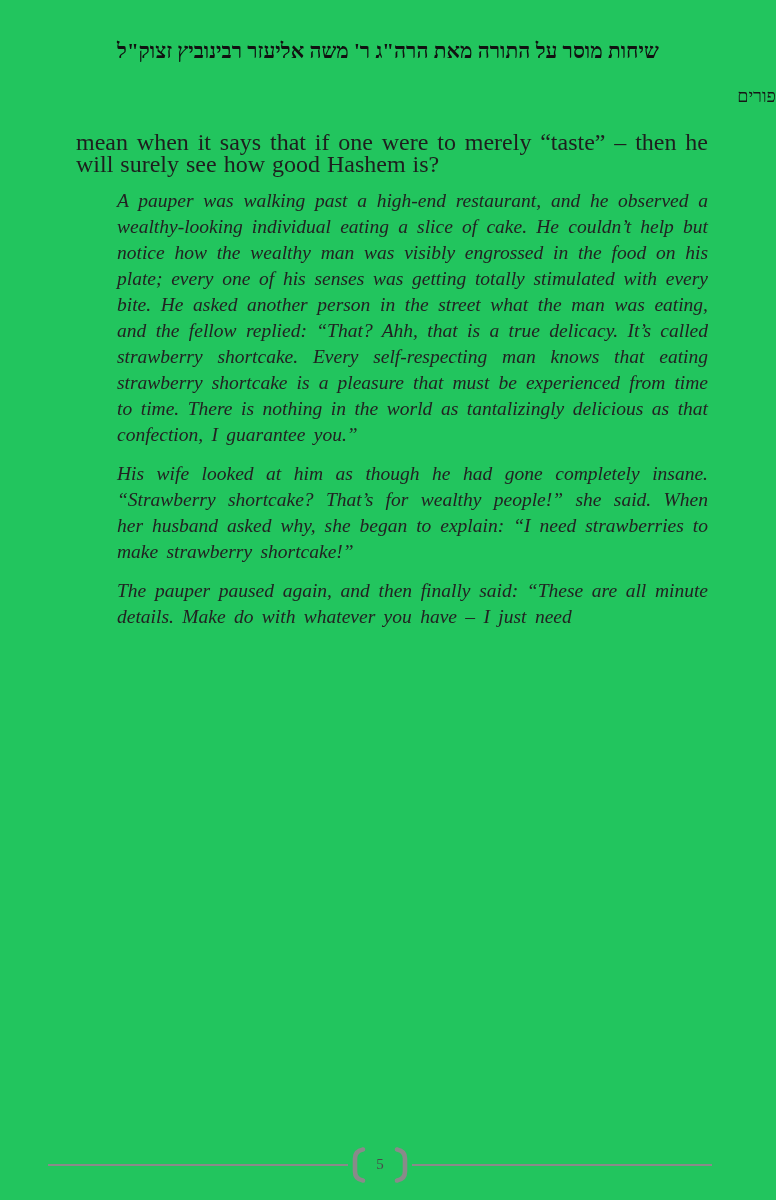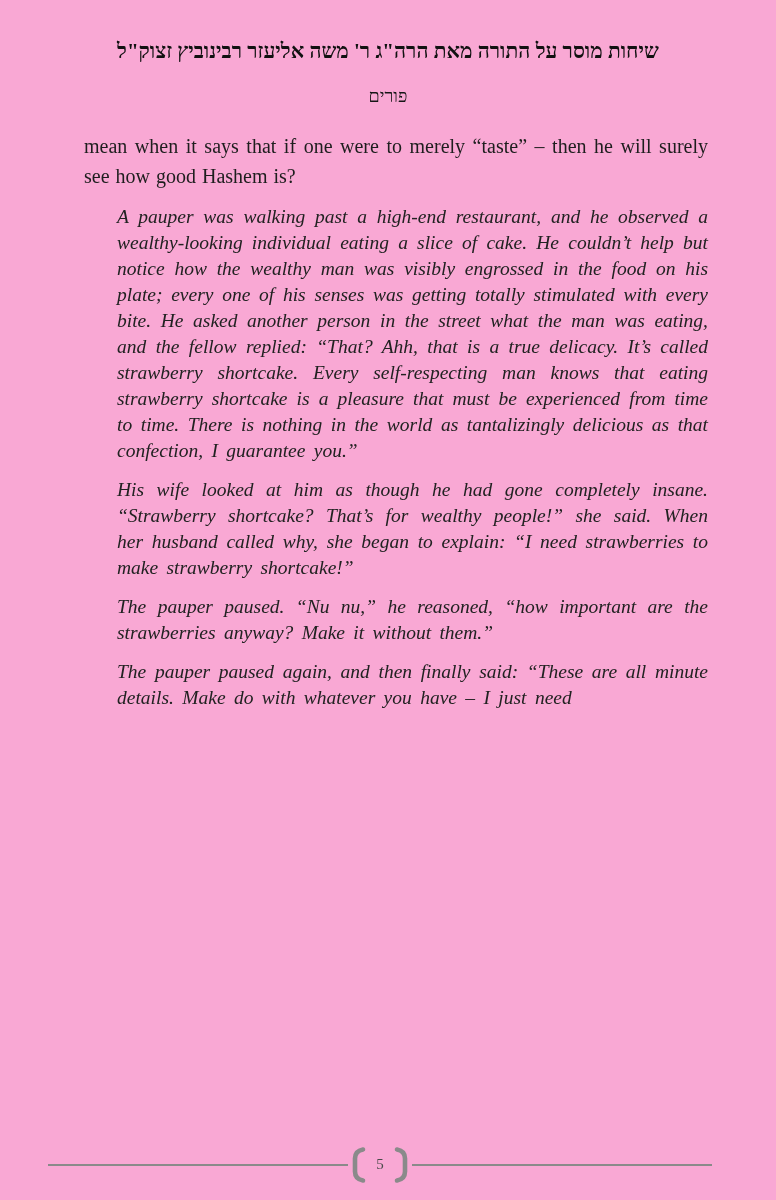--- a/index.html
+++ b/index.html
@@ -11,52 +11,52 @@
     width: 776px;
     height: 1200px;
     position: relative;
     overflow: hidden;
     font-family: "Liberation Serif", "DejaVu Serif", serif;
     color: #1e1e1e;
   }
   .page {
     position: absolute;
     inset: 0;
-    background: #f9a8d4;
+    background: #22c55e;
   }
   
   .hebrew-header {
     direction: rtl;
     text-align: center;
     padding-top: 38px;
     font-weight: bold;
     font-size: 21px;
     line-height: 26px;
     color: #111111;
     font-family: "Liberation Serif", "DejaVu Sans", serif;
   }
   .hebrew-subheader {
     direction: rtl;
-    text-align: center;
+    text-align: right;
     margin-top: 21px;
     font-weight: normal;
     font-size: 18px;
     line-height: 22px;
     color: #161616;
     font-family: "Liberation Serif", "DejaVu Sans", serif;
   }
   
   .content {
     margin: 24px 68px 0 68px;
   }
   p.body-para {
-    font-size: 20px;
-    line-height: 30px;
+    font-size: 24px;
+    line-height: 22px;
     text-align: justify;
-    margin: 0 0 13px 16px;
+    margin: 0 0 13px 8px;
     word-spacing: 1px;
   }
   p.body-para.indent {
     text-indent: 77px;
   }
   p.body-para em {
     font-style: italic;
   }
   .quotes {
     margin-left: 47px;
@@ -107,22 +107,21 @@
 
   <div class="hebrew-subheader">פורים</div>
 
   <div class="content">
 
     <p class="body-para">mean when it says that if one were to merely “taste” – then he will surely see how good Hashem is?</p>
 
 
     <div class="quotes">
       <p class="quote">A pauper was walking past a high-end restaurant, and he observed a wealthy-looking individual eating a slice of cake. He couldn’t help but notice how the wealthy man was visibly engrossed in the food on his plate; every one of his senses was getting totally stimulated with every bite. He asked another person in the street what the man was eating, and the fellow replied: “That? Ahh, that is a true delicacy. It’s called strawberry shortcake. Every self-respecting man knows that eating strawberry shortcake is a pleasure that must be experienced from time to time. There is nothing in the world as tantalizingly delicious as that confection, I guarantee you.”</p>
-      <p class="quote">His wife looked at him as though he had gone completely insane. “Strawberry shortcake? That’s for wealthy people!” she said. When her husband called why, she began to explain: “I need strawberries to make strawberry shortcake!”</p>
-      <p class="quote">The pauper paused. “Nu nu,” he reasoned, “how important are the strawberries anyway? Make it without them.”</p>
+      <p class="quote">His wife looked at him as though he had gone completely insane. “Strawberry shortcake? That’s for wealthy people!” she said. When her husband asked why, she began to explain: “I need strawberries to make strawberry shortcake!”</p>
       <p class="quote">The pauper paused again, and then finally said: “These are all minute details. Make do with whatever you have – I just need</p>
     </div>
 
   </div>
 
   <div class="footer">
     <div class="footer-rule"></div>
     <svg class="bracket-icon" width="19" height="38" viewBox="0 0 19 38">
       <path d="M15 3.5 C9.5 4.5 7 7.5 7 12.5 L7 25.5 C7 30.5 9.5 33.5 15 34.5" fill="none" stroke="#8a8a8a" stroke-width="4.6" stroke-linecap="round"></path>
     </svg>

